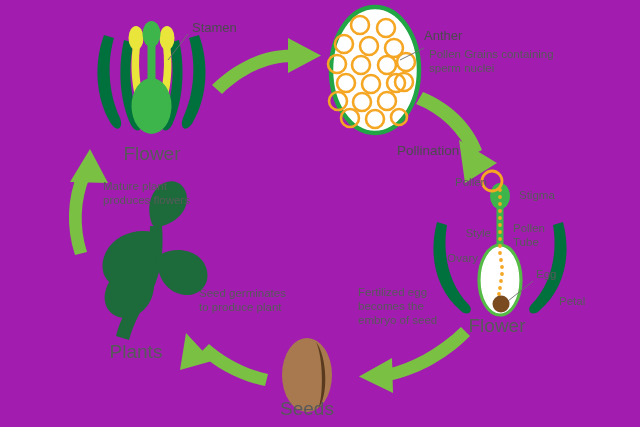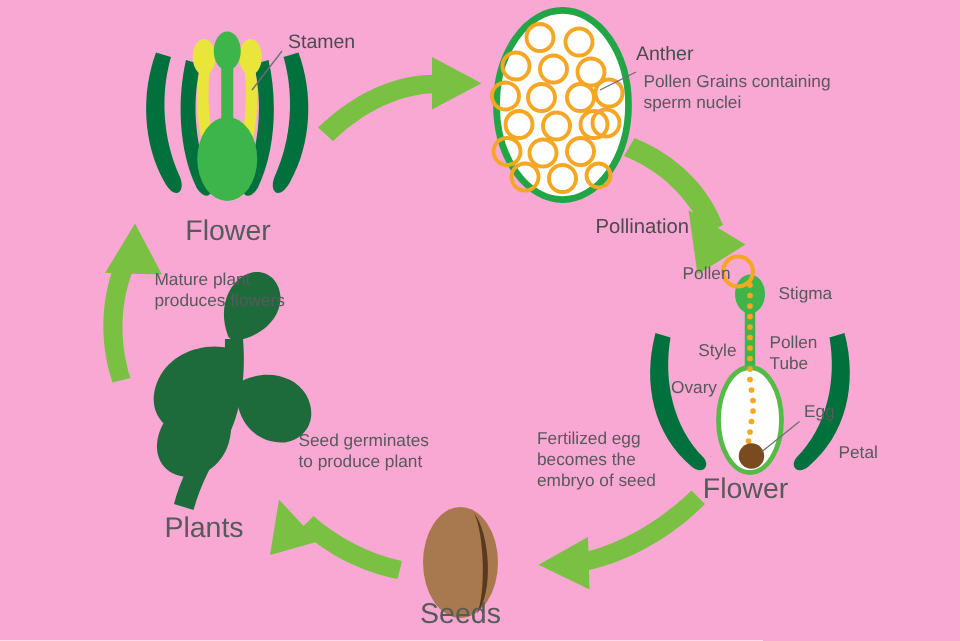--- a/index.html
+++ b/index.html
@@ -8,21 +8,21 @@
     padding: 0;
     background: #ffffff;
   }
   body {
     font-family: "Liberation Sans", sans-serif;
   }
   #stage {
     position: relative;
     width: 640px;
     height: 427px;
-    background: #f9a8d4;
+    background: #a21caf;
     overflow: hidden;
   }
   #diagram-svg {
     position: absolute;
     left: 0;
     top: 0;
     width: 640px;
     height: 427px;
     display: block;
   }

